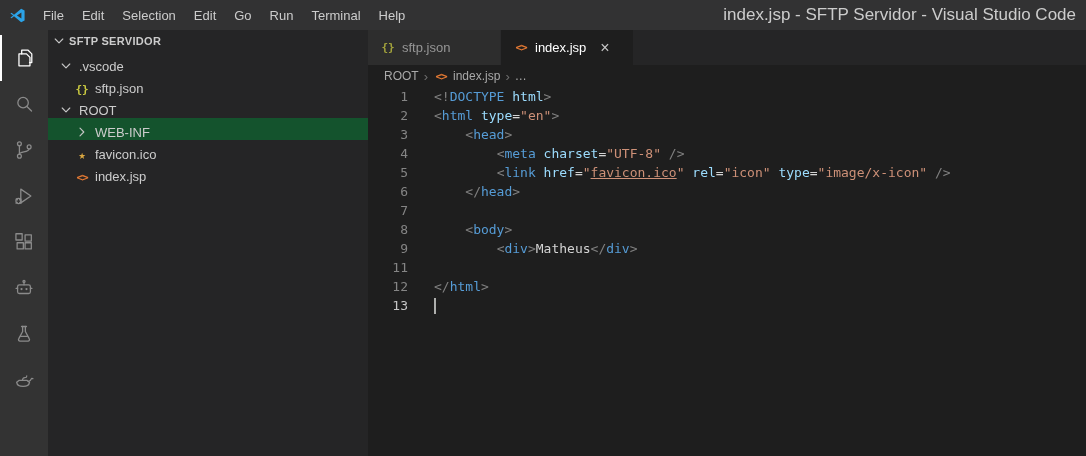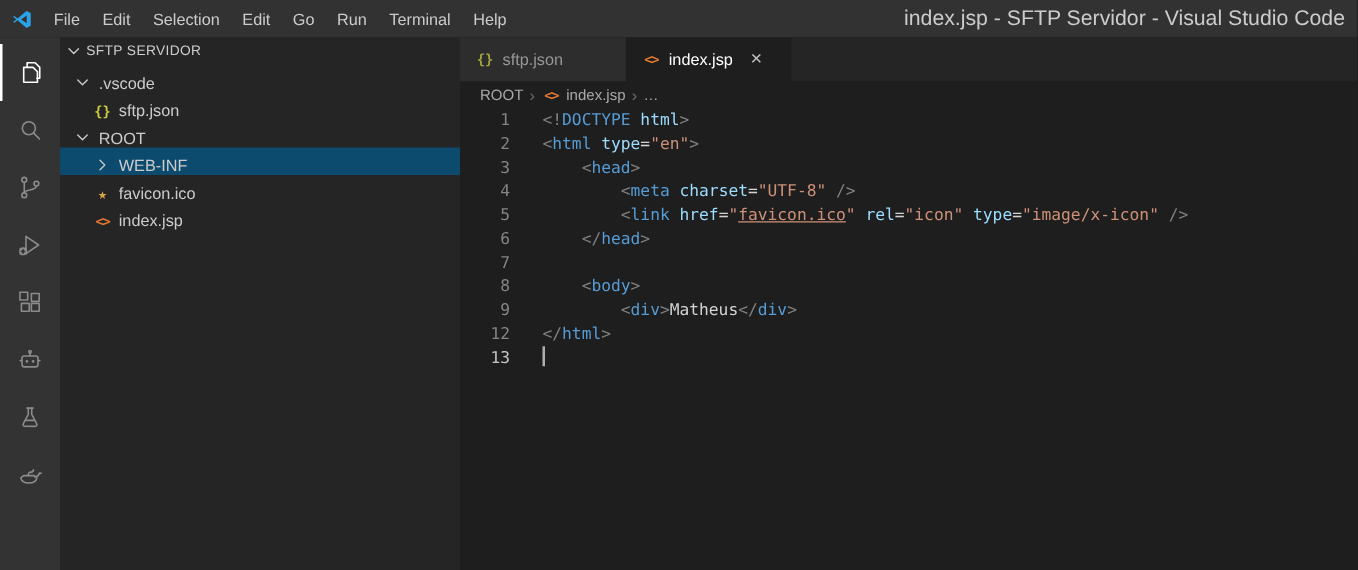--- a/index.html
+++ b/index.html
@@ -20,28 +20,28 @@
   .main{display:flex;height:426px}
   
   .activitybar{width:48px;background:#333333;display:flex;flex-direction:column;align-items:center;padding-top:5px;flex-shrink:0}
   .activity-icon{height:46px;width:48px;display:flex;align-items:center;justify-content:center;color:#8b8b8b;cursor:pointer}
   .activity-icon.active{color:#ffffff;box-shadow:inset 2px 0 0 #ffffff}
   .activity-icon svg{width:22px;height:22px;fill:none;stroke:currentColor;stroke-width:1.4;stroke-linecap:round;stroke-linejoin:round}
   
   .sidebar{width:320px;background:#252526;color:#cccccc;flex-shrink:0;overflow:hidden}
   .sidebar-header{height:35px;display:flex;align-items:center;padding:0 20px 0 20px;font-size:11px;color:#bbbbbb;letter-spacing:.4px}
   .sidebar-header .more{margin-left:auto;font-size:15px;color:#cccccc;cursor:pointer;letter-spacing:1px}
-  .section-row{display:flex;align-items:center;height:22px;font-size:11px;font-weight:400;padding-left:3px;cursor:pointer}
+  .section-row{display:flex;align-items:center;height:22px;font-size:11px;font-weight:700;padding-left:3px;cursor:pointer}
   .section-row .label{margin-left:2px;letter-spacing:.3px}
   .twisty{width:16px;height:16px;display:inline-flex;align-items:center;justify-content:center;flex-shrink:0}
   .twisty svg{width:16px;height:16px;fill:none;stroke:#c5c5c5;stroke-width:1.15;stroke-linecap:round;stroke-linejoin:round}
   .tree-row{display:flex;align-items:flex-end;height:22px;font-size:13px;cursor:pointer;white-space:nowrap}
   .tree-row.depth1{padding-left:10px}
   .tree-row.depth2{padding-left:26px}
-  .tree-row.selected{background:#0c4a6e}
+  .tree-row.selected{background:#14532d}
   .tree-row .label{margin-left:5px}
   .file-glyph{display:inline-block;width:16px;text-align:center;font-family:"DejaVu Sans Mono",monospace;font-size:11px;font-weight:bold;flex-shrink:0}
   .glyph-json{color:var(--json-icon-yellow,#cbcb41)}
   .glyph-jsp{color:var(--jsp-icon-orange,#e37933);letter-spacing:-1px}
   .glyph-star{color:var(--star-icon-yellow,#d9a741);font-size:12px}
   
   .editor{flex:1;display:flex;flex-direction:column;background:#1e1e1e;min-width:0}
   .tabbar{height:35px;background:#252526;display:flex;flex-shrink:0}
   .tab{display:flex;align-items:center;gap:6px;padding:0 12px;font-size:13px;height:35px;min-width:108px;cursor:pointer}
   .tab.inactive{background:#2d2d2d;color:#969696;border-right:1px solid #25252655}
@@ -257,20 +257,24 @@
         </div>
         <div class="code-line">
           <span class="line-num">8</span>
           <span class="line-content"><span class="tk-plain">    </span><span class="tk-punct">&lt;</span><span class="tk-tag">body</span><span class="tk-punct">&gt;</span></span>
         </div>
         <div class="code-line">
           <span class="line-num">9</span>
           <span class="line-content"><span class="tk-plain">        </span><span class="tk-punct">&lt;</span><span class="tk-tag">div</span><span class="tk-punct">&gt;</span><span class="tk-plain">Matheus</span><span class="tk-punct">&lt;/</span><span class="tk-tag">div</span><span class="tk-punct">&gt;</span></span>
         </div>
         <div class="code-line">
+          <span class="line-num">11</span>
+          <span class="line-content"></span>
+        </div>
+        <div class="code-line">
           <span class="line-num">12</span>
           <span class="line-content"><span class="tk-punct">&lt;/</span><span class="tk-tag">html</span><span class="tk-punct">&gt;</span></span>
         </div>
         <div class="code-line">
           <span class="line-num current">13</span>
           <span class="line-content"><span class="cursor"></span></span>
         </div>
       </div>
   </div>
 </div>

